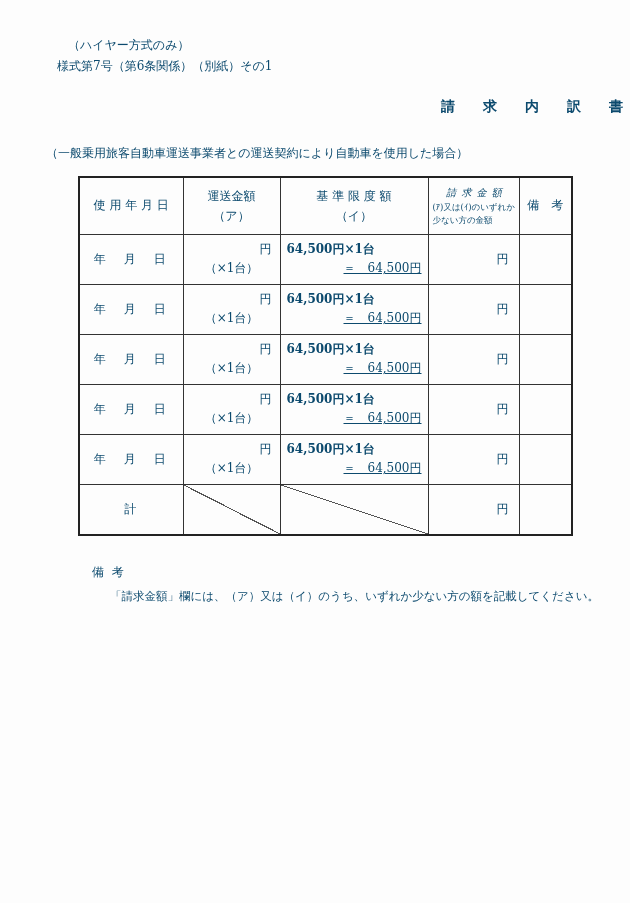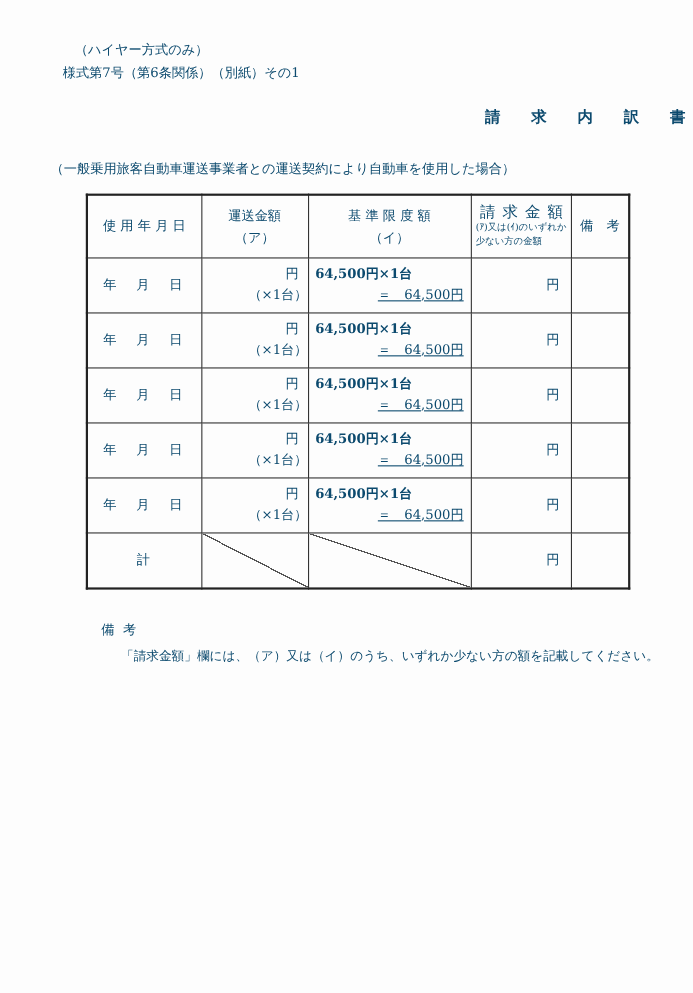--- a/index.html
+++ b/index.html
@@ -67,27 +67,27 @@
     border: 1px solid #333;
     font-weight: normal;
     font-size: 12px;
     padding: 0;
     vertical-align: middle;
     overflow: hidden;
   }
   .claim-table thead th { height: 57px; text-align: center; }
   .hdr-two-line { line-height: 20px; }
   .hdr-claim { text-align: left !important; padding: 3px 2px 2px 4px !important; }
-  .hdr-claim .hc-main { text-align: center; font-size: 14px; line-height: 16px; letter-spacing: 1px; }
+  .hdr-claim .hc-main { text-align: center; font-size: 10px; line-height: 16px; letter-spacing: 1px; font-style: italic; }
   .hdr-claim .hc-small { font-size: 8.5px; line-height: 13px; letter-spacing: 0; white-space: nowrap; }
 
   .claim-table tbody td { height: 50px; }
   td.date-cell { text-align: center; letter-spacing: 3px; }
   td.fare-cell .fc-top { text-align: right; padding-right: 8px; line-height: 19px; }
-  td.fare-cell .fc-bottom { text-align: right; line-height: 19px; }
+  td.fare-cell .fc-bottom { text-align: center; line-height: 19px; }
   td.limit-cell .lc-top { text-align: left; padding-left: 6px; line-height: 19px; font-weight: bold; }
   td.limit-cell .lc-bottom { text-align: right; padding-right: 6px; line-height: 19px; text-decoration: underline; }
   td.claim-cell { text-align: right; padding-right: 10px; }
   td.remarks-cell { }
 
   tr.total-row td { height: 51px; }
   td.total-label-cell { text-align: center; letter-spacing: 2px; }
   td.diag-cell { position: relative; padding: 0; }
   td.diag-cell .diag {
     position: absolute; inset: 0;

